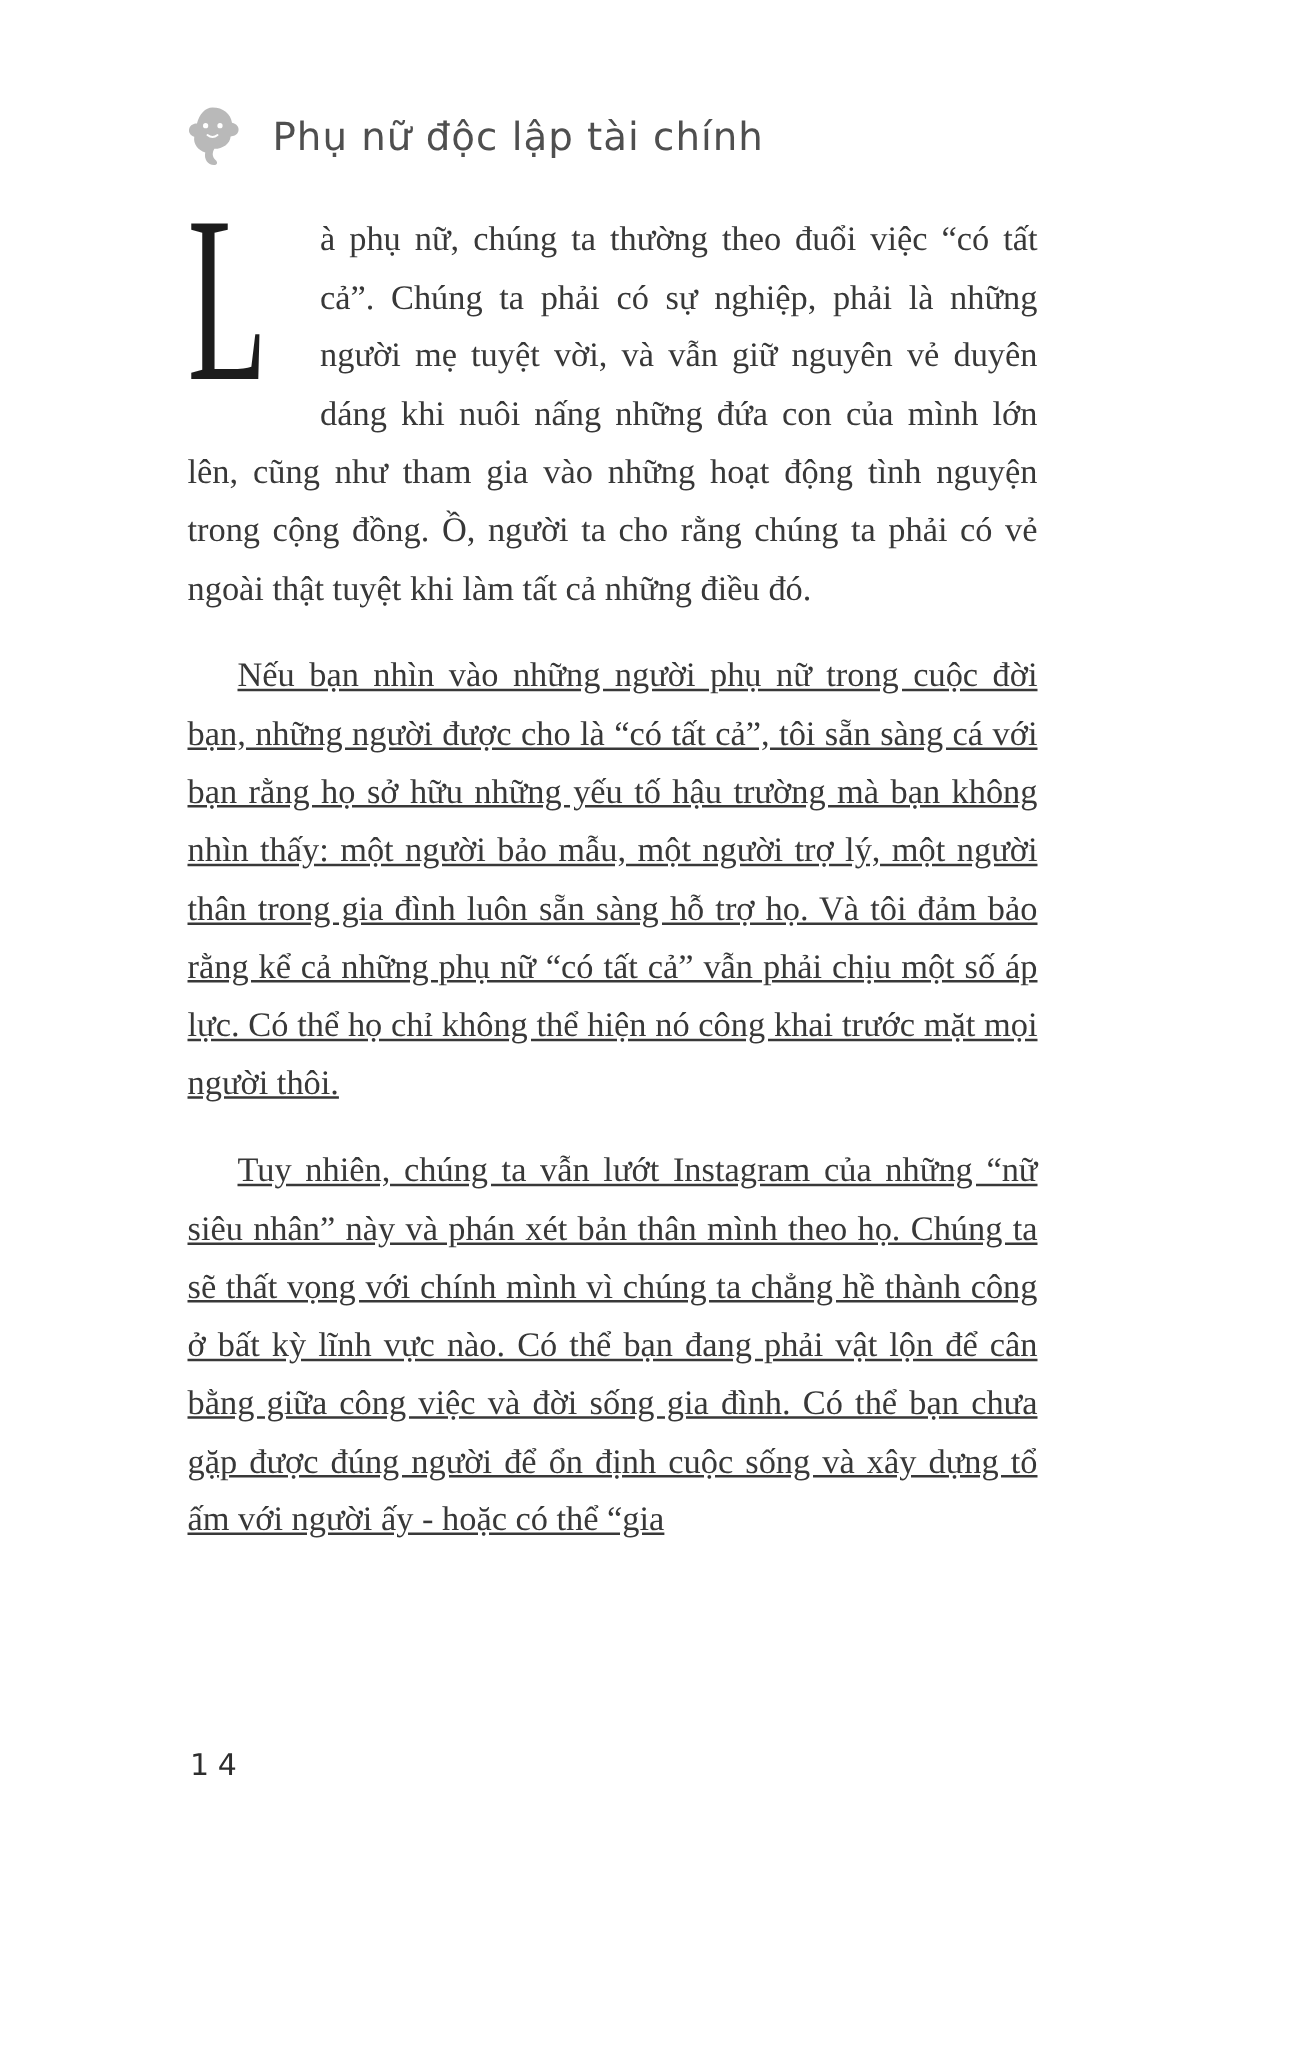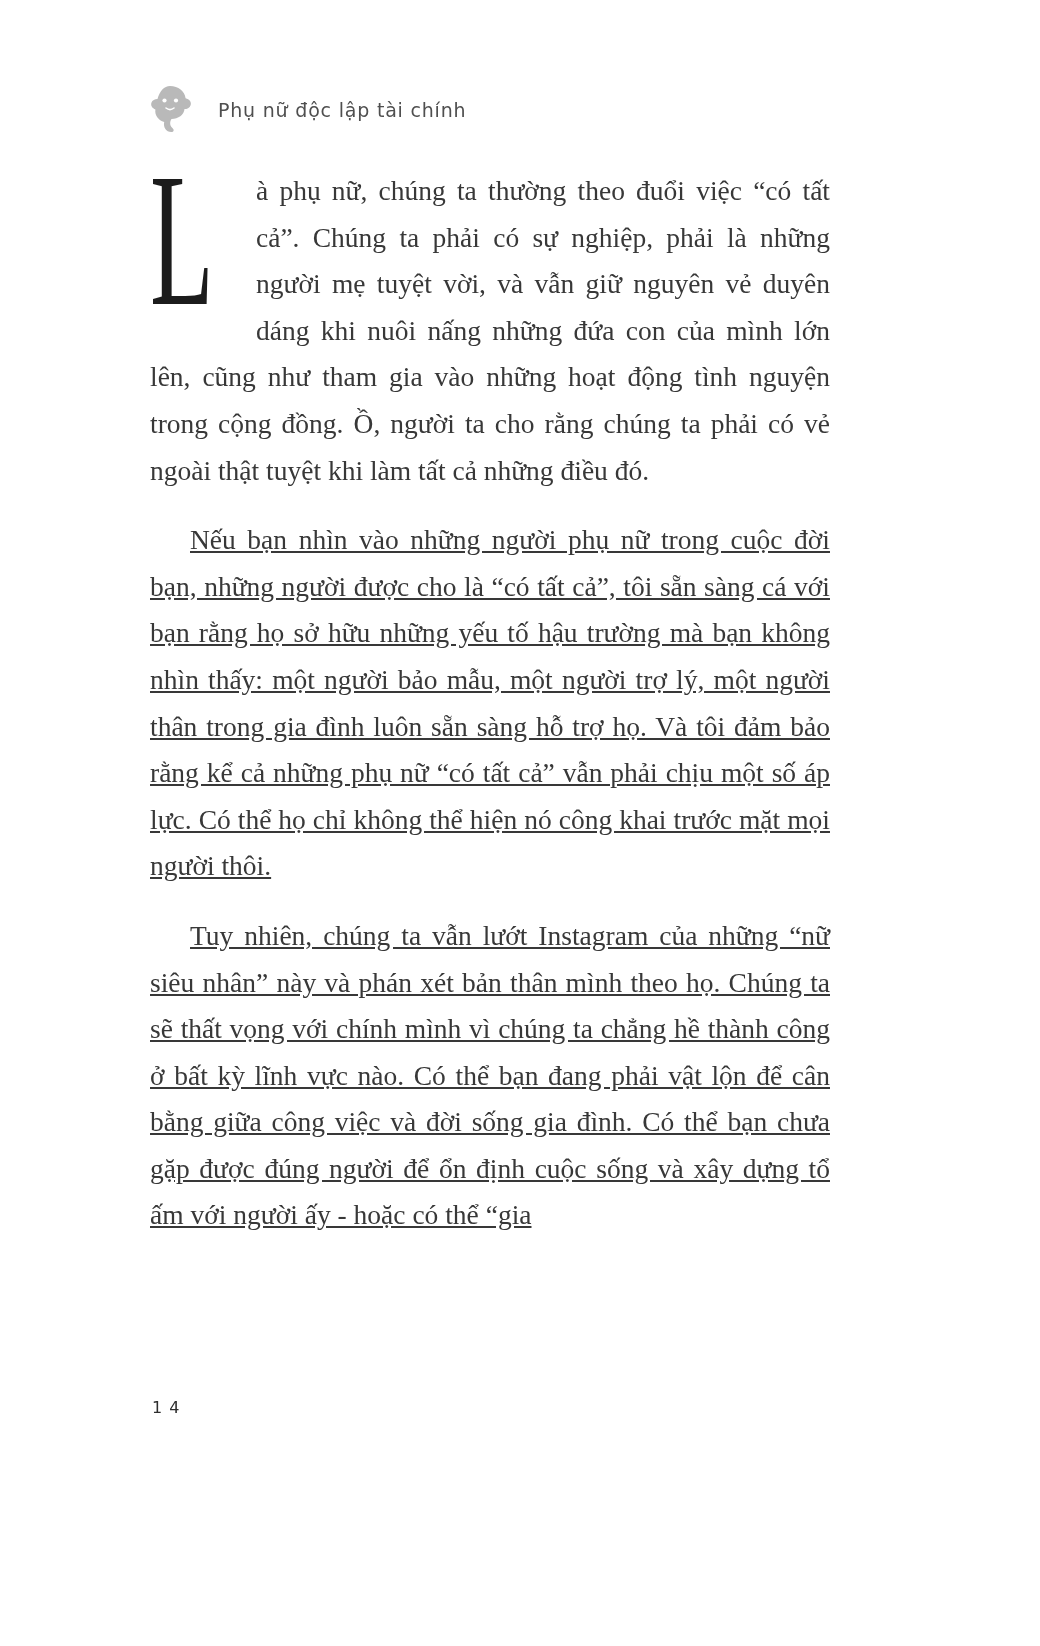--- a/index.html
+++ b/index.html
@@ -26,21 +26,21 @@
     gap: 24px;
   }
   .logo {
     display: inline-block;
     width: 48px;
     height: 56px;
   }
   .logo svg { display: block; }
   .book-title {
     font-family: "DejaVu Sans", sans-serif;
-    font-size: 19px;
+    font-size: 31px;
     color: #4f4f4f;
     letter-spacing: 0.8px;
   }
 
   
   .text-block {
     position: absolute;
     top: 168px;
     left: 150px;
     width: 680px;
@@ -69,21 +69,21 @@
     transform: scaleX(0.55);
     transform-origin: left top;
   }
 
   
   .page-number {
     position: absolute;
     left: 152px;
     top: 1398px;
     font-family: "DejaVu Sans", sans-serif;
-    font-size: 16px;
+    font-size: 24px;
     font-weight: 400;
     color: #2e2e2e;
     letter-spacing: 7px;
   }
 </style>
 </head>
 <body>
 
 <div class="page">
 

